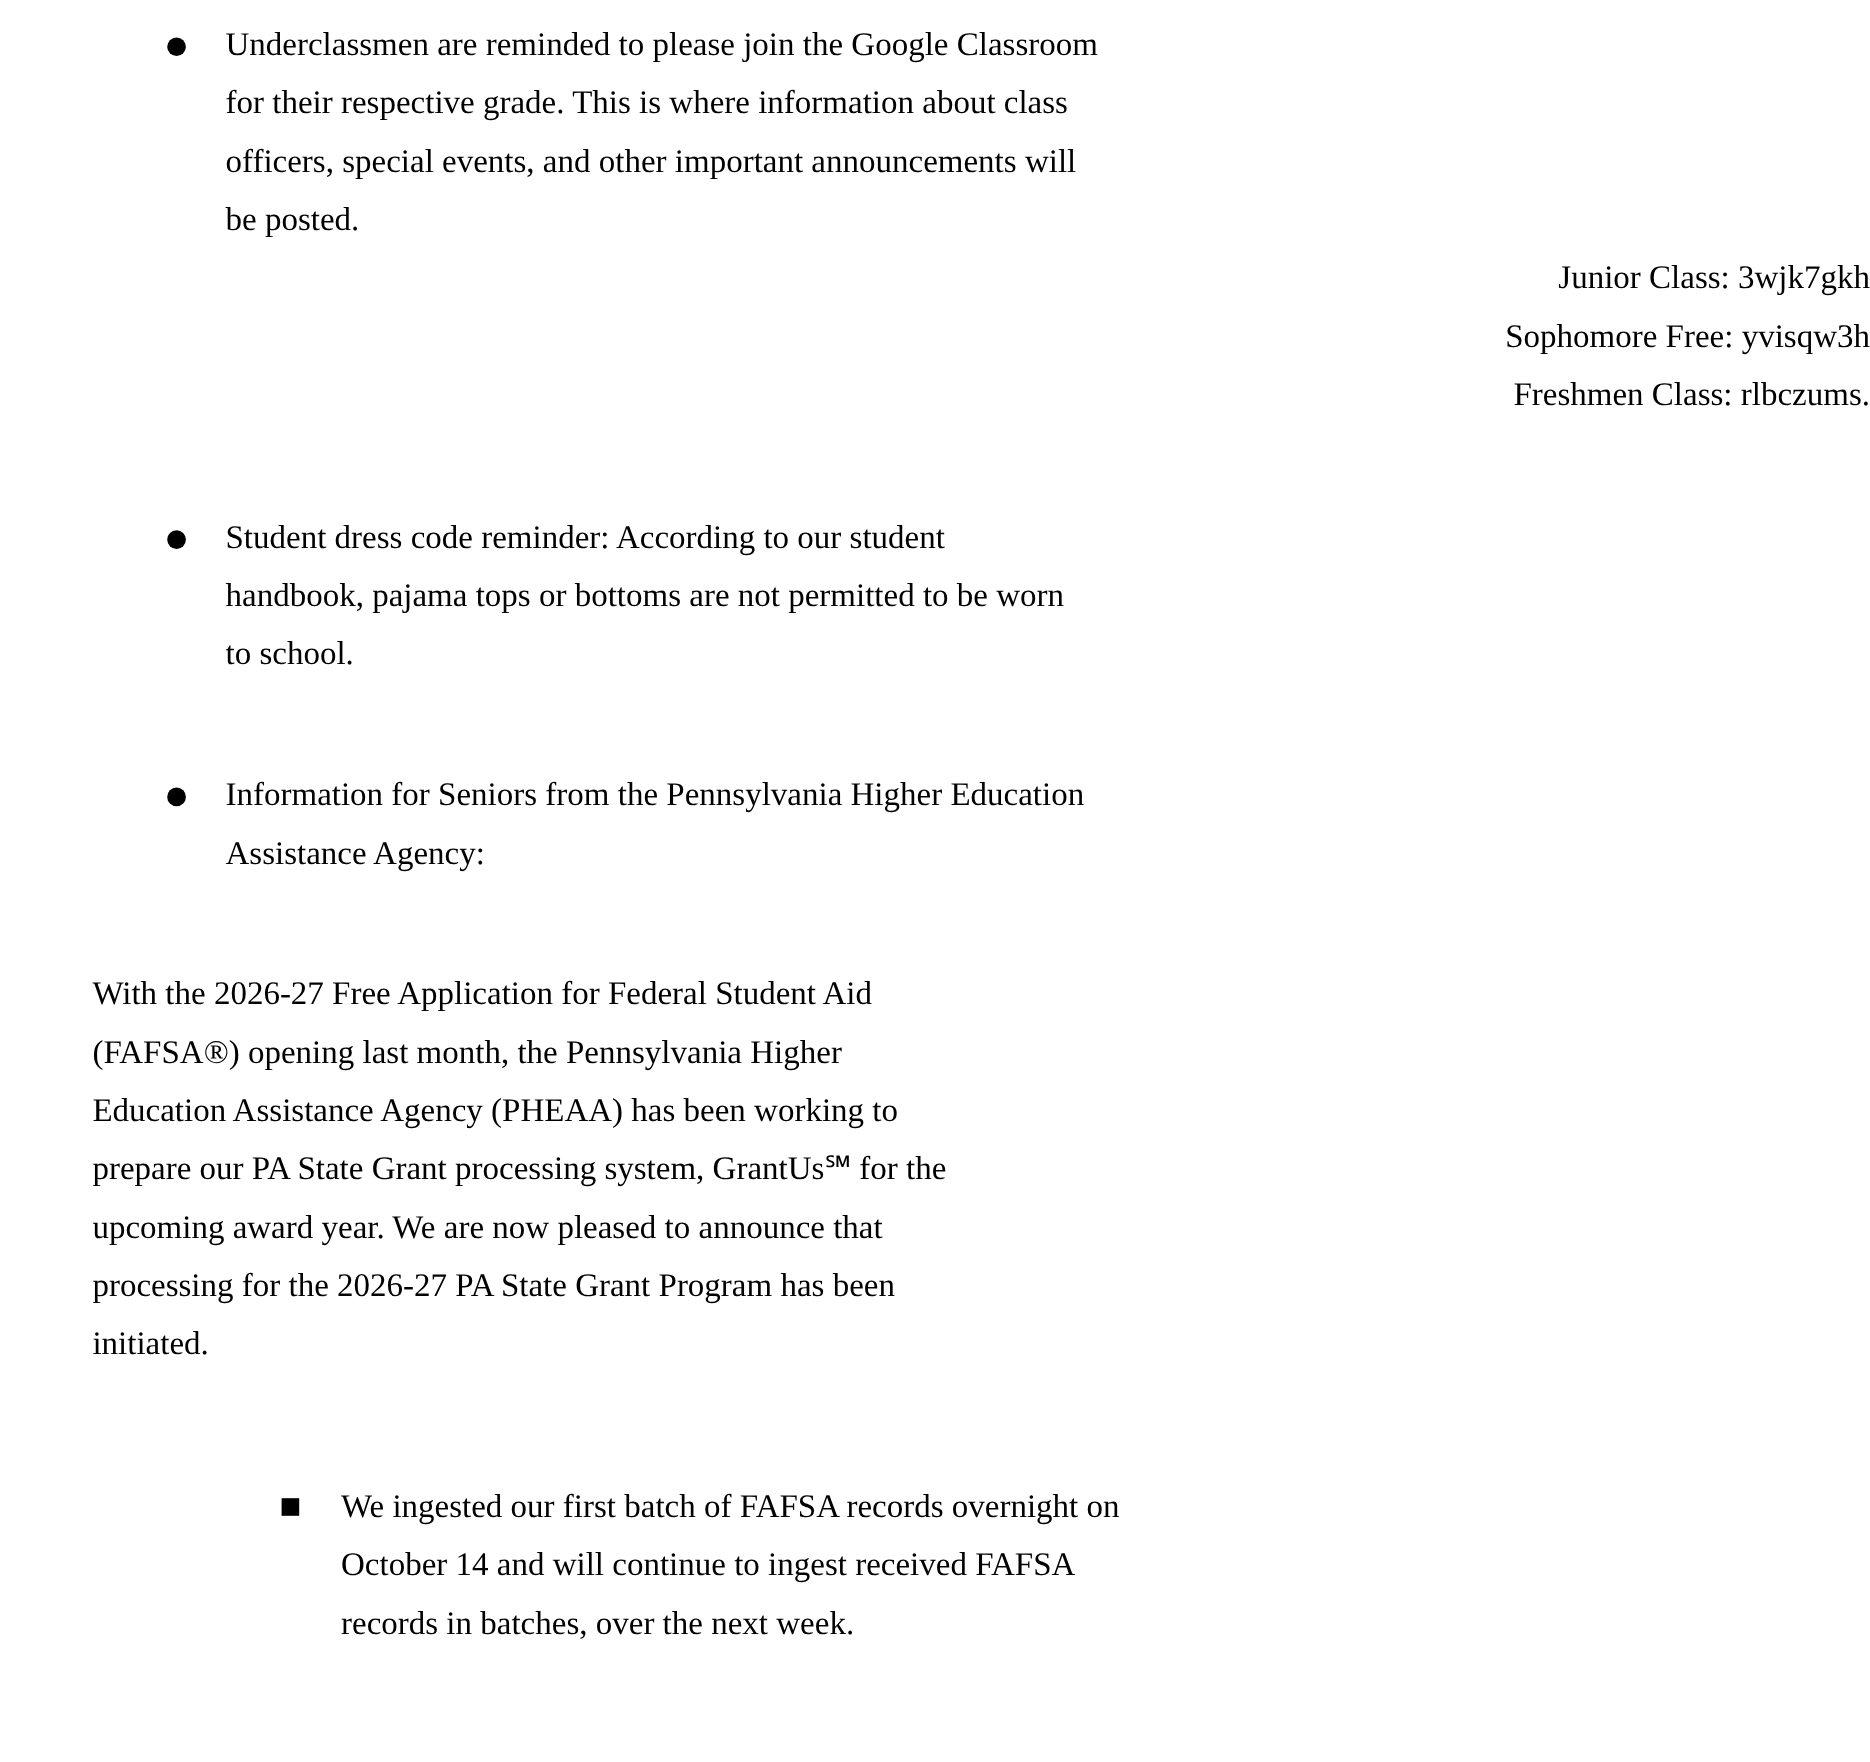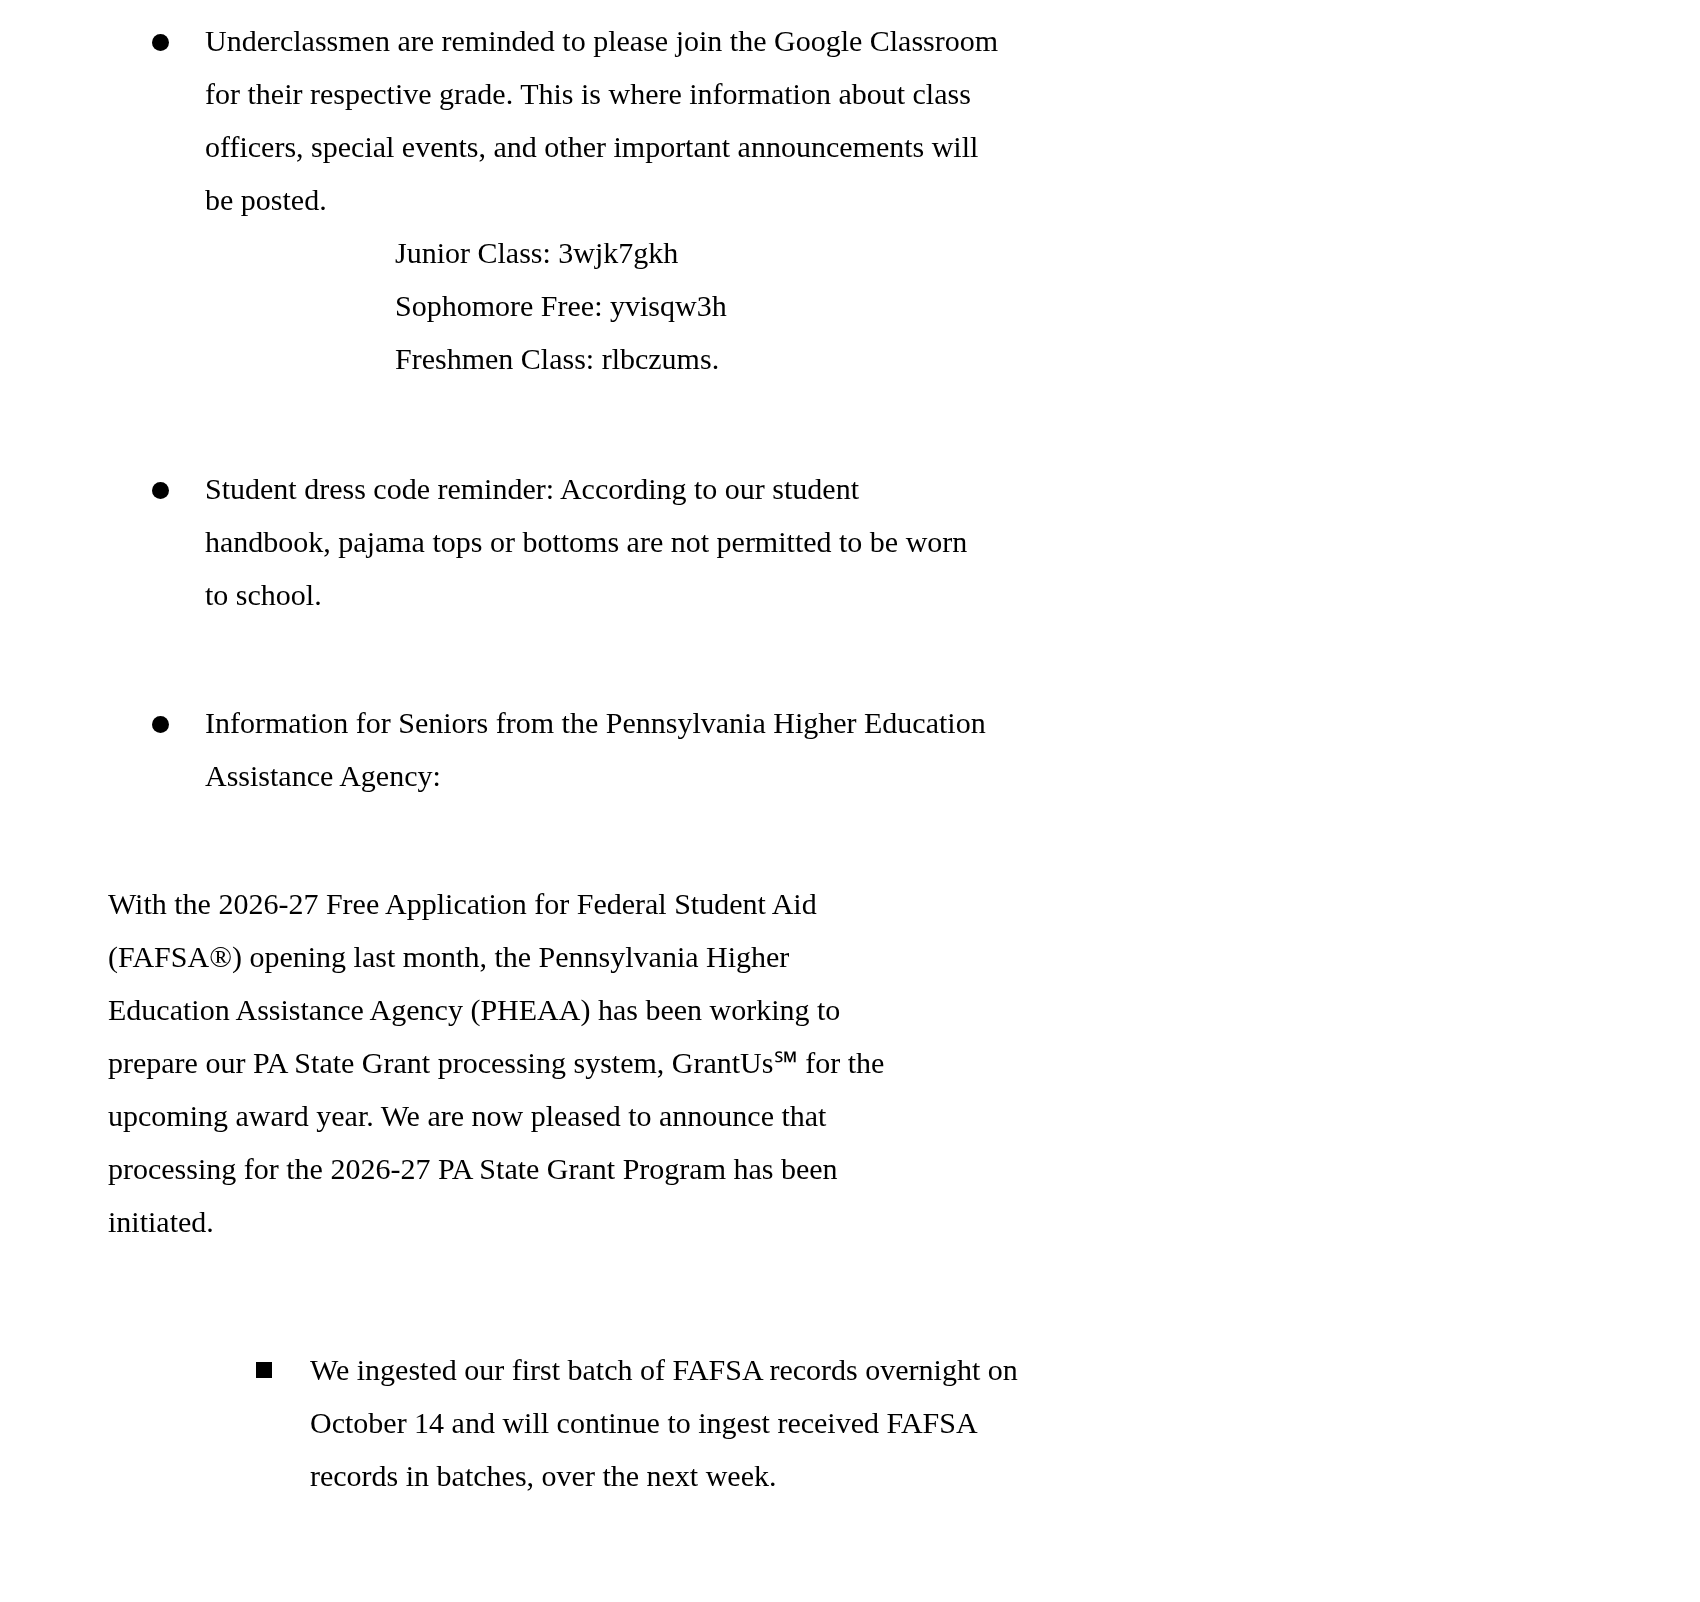--- a/index.html
+++ b/index.html
@@ -53,26 +53,27 @@
     margin-top: 19px;
     margin-right: 38px;
   }
   
   .codes-header {
     margin-left: 305px;
     margin-top: 30px;
   }
   .code-line {
     margin-left: 395px;
+    text-align: right;
   }
   
   .dress-item   { margin-top: 77px; }
   .seniors-item { margin-top: 75px; }
   .paragraph {
-    margin-left: 108px;
+    margin-left: 84px;
     margin-top: 75px;
     max-width: 1330px;
   }
 </style>
 </head>
 <body>
 
 <div class="doc">
 
   <div class="li l1">

